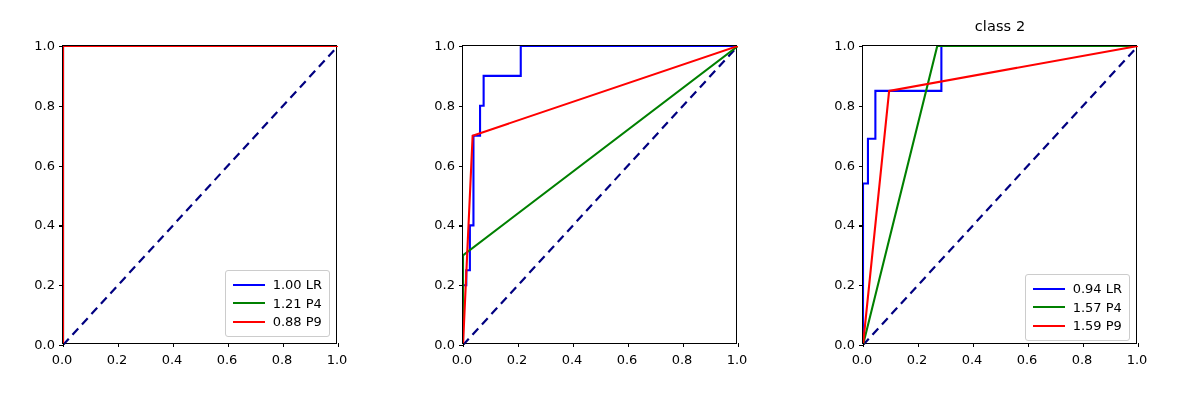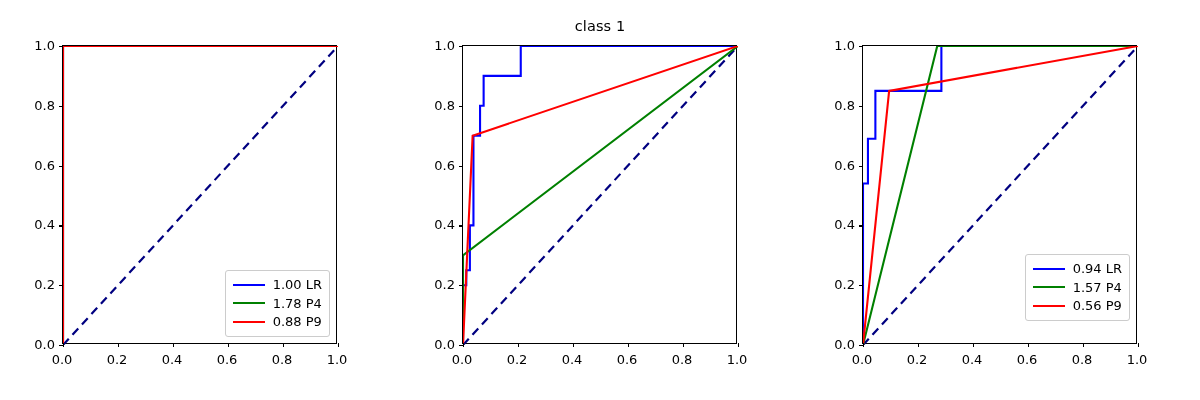--- a/index.html
+++ b/index.html
@@ -136,21 +136,21 @@
         <div class="tickmark-x" style="left: 165px;"></div>
         <div class="tickmark-x" style="left: 220px;"></div>
         <div class="tickmark-x" style="left: 275px;"></div>
         <div class="legend" style="right: 6px; bottom: 6px;">
           <div class="legend-row">
             <span class="legend-swatch" style="border-top-color: rgb(0, 0, 255);"></span>
             <span class="legend-text">1.00 LR</span>
           </div>
           <div class="legend-row">
             <span class="legend-swatch" style="border-top-color: rgb(0, 128, 0);"></span>
-            <span class="legend-text">1.78 P4</span>
+            <span class="legend-text">1.21 P4</span>
           </div>
           <div class="legend-row">
             <span class="legend-swatch" style="border-top-color: rgb(255, 0, 0);"></span>
             <span class="legend-text">0.88 P9</span>
           </div>
         </div>
       </div>
       <div class="ytick-label" style="top: 344px;">0.0</div>
       <div class="ytick-label" style="top: 284.2px;">0.2</div>
       <div class="ytick-label" style="top: 224.4px;">0.4</div>
@@ -158,21 +158,20 @@
       <div class="ytick-label" style="top: 104.8px;">0.8</div>
       <div class="ytick-label" style="top: 45px;">1.0</div>
       <div class="xtick-label" style="left: 62px; top: 352px;">0.0</div>
       <div class="xtick-label" style="left: 117px; top: 352px;">0.2</div>
       <div class="xtick-label" style="left: 172px; top: 352px;">0.4</div>
       <div class="xtick-label" style="left: 227px; top: 352px;">0.6</div>
       <div class="xtick-label" style="left: 282px; top: 352px;">0.8</div>
       <div class="xtick-label" style="left: 337px; top: 352px;">1.0</div>
     </div>
     <div class="subplot" style="left: 400px;">
-      <div class="panel-title">class 1</div>
       <div class="axes">
         <svg width="275" height="299">
           <path d="M0.00 299.00 L275.00 0.00" fill="none" stroke="#000080" stroke-width="2.2" stroke-dasharray="8.5,5.5"></path>
           <path d="M0.00 299.00 L0.00 239.20 L3.30 239.20 L3.30 224.25 L6.88 224.25 L6.88 179.40 L10.45 179.40 L10.45 89.70 L17.05 89.70 L17.05 59.80 L20.63 59.80 L20.63 29.90 L57.75 29.90 L57.75 0.00 L275.00 0.00" fill="none" stroke="#0000ff" stroke-width="2.1" stroke-linejoin="miter" stroke-linecap="butt"></path>
           <path d="M0.00 299.00 L0.00 209.30 L275.00 0.00" fill="none" stroke="#008000" stroke-width="2.1" stroke-linejoin="miter" stroke-linecap="butt"></path>
           <path d="M0.00 299.00 L9.63 89.70 L275.00 0.00" fill="none" stroke="#ff0000" stroke-width="2.1" stroke-linejoin="miter" stroke-linecap="butt"></path>
         </svg>
         <div class="tickmark-y" style="top: 299px;"></div>
         <div class="tickmark-y" style="top: 239.2px;"></div>
         <div class="tickmark-y" style="top: 179.4px;"></div>
@@ -193,51 +192,52 @@
       <div class="ytick-label" style="top: 104.8px;">0.8</div>
       <div class="ytick-label" style="top: 45px;">1.0</div>
       <div class="xtick-label" style="left: 62px; top: 352px;">0.0</div>
       <div class="xtick-label" style="left: 117px; top: 352px;">0.2</div>
       <div class="xtick-label" style="left: 172px; top: 352px;">0.4</div>
       <div class="xtick-label" style="left: 227px; top: 352px;">0.6</div>
       <div class="xtick-label" style="left: 282px; top: 352px;">0.8</div>
       <div class="xtick-label" style="left: 337px; top: 352px;">1.0</div>
     </div>
     <div class="subplot" style="left: 800px;">
+      <div class="panel-title">class 2</div>
       <div class="axes">
         <svg width="275" height="299">
           <path d="M0.00 299.00 L275.00 0.00" fill="none" stroke="#000080" stroke-width="2.2" stroke-dasharray="8.5,5.5"></path>
           <path d="M0.00 299.00 L0.00 137.54 L4.95 137.54 L4.95 92.69 L12.38 92.69 L12.38 44.85 L24.75 44.85 L24.75 44.85 L78.38 44.85 L78.38 0.00 L275.00 0.00" fill="none" stroke="#0000ff" stroke-width="2.1" stroke-linejoin="miter" stroke-linecap="butt"></path>
           <path d="M0.00 299.00 L74.25 0.00 L275.00 0.00" fill="none" stroke="#008000" stroke-width="2.1" stroke-linejoin="miter" stroke-linecap="butt"></path>
           <path d="M0.00 299.00 L26.13 44.85 L275.00 0.00" fill="none" stroke="#ff0000" stroke-width="2.1" stroke-linejoin="miter" stroke-linecap="butt"></path>
         </svg>
         <div class="tickmark-y" style="top: 299px;"></div>
         <div class="tickmark-y" style="top: 239.2px;"></div>
         <div class="tickmark-y" style="top: 179.4px;"></div>
         <div class="tickmark-y" style="top: 119.6px;"></div>
         <div class="tickmark-y" style="top: 59.8px;"></div>
         <div class="tickmark-y" style="top: 0px;"></div>
         <div class="tickmark-x" style="left: 0px;"></div>
         <div class="tickmark-x" style="left: 55px;"></div>
         <div class="tickmark-x" style="left: 110px;"></div>
         <div class="tickmark-x" style="left: 165px;"></div>
         <div class="tickmark-x" style="left: 220px;"></div>
         <div class="tickmark-x" style="left: 275px;"></div>
-        <div class="legend" style="right: 6px; bottom: 22px;">
+        <div class="legend" style="right: 6px; bottom: 2px;">
           <div class="legend-row">
             <span class="legend-swatch" style="border-top-color: rgb(0, 0, 255);"></span>
             <span class="legend-text">0.94 LR</span>
           </div>
           <div class="legend-row">
             <span class="legend-swatch" style="border-top-color: rgb(0, 128, 0);"></span>
             <span class="legend-text">1.57 P4</span>
           </div>
           <div class="legend-row">
             <span class="legend-swatch" style="border-top-color: rgb(255, 0, 0);"></span>
-            <span class="legend-text">0.56 P9</span>
+            <span class="legend-text">1.59 P9</span>
           </div>
         </div>
       </div>
       <div class="ytick-label" style="top: 344px;">0.0</div>
       <div class="ytick-label" style="top: 284.2px;">0.2</div>
       <div class="ytick-label" style="top: 224.4px;">0.4</div>
       <div class="ytick-label" style="top: 164.6px;">0.6</div>
       <div class="ytick-label" style="top: 104.8px;">0.8</div>
       <div class="ytick-label" style="top: 45px;">1.0</div>
       <div class="xtick-label" style="left: 62px; top: 352px;">0.0</div>

